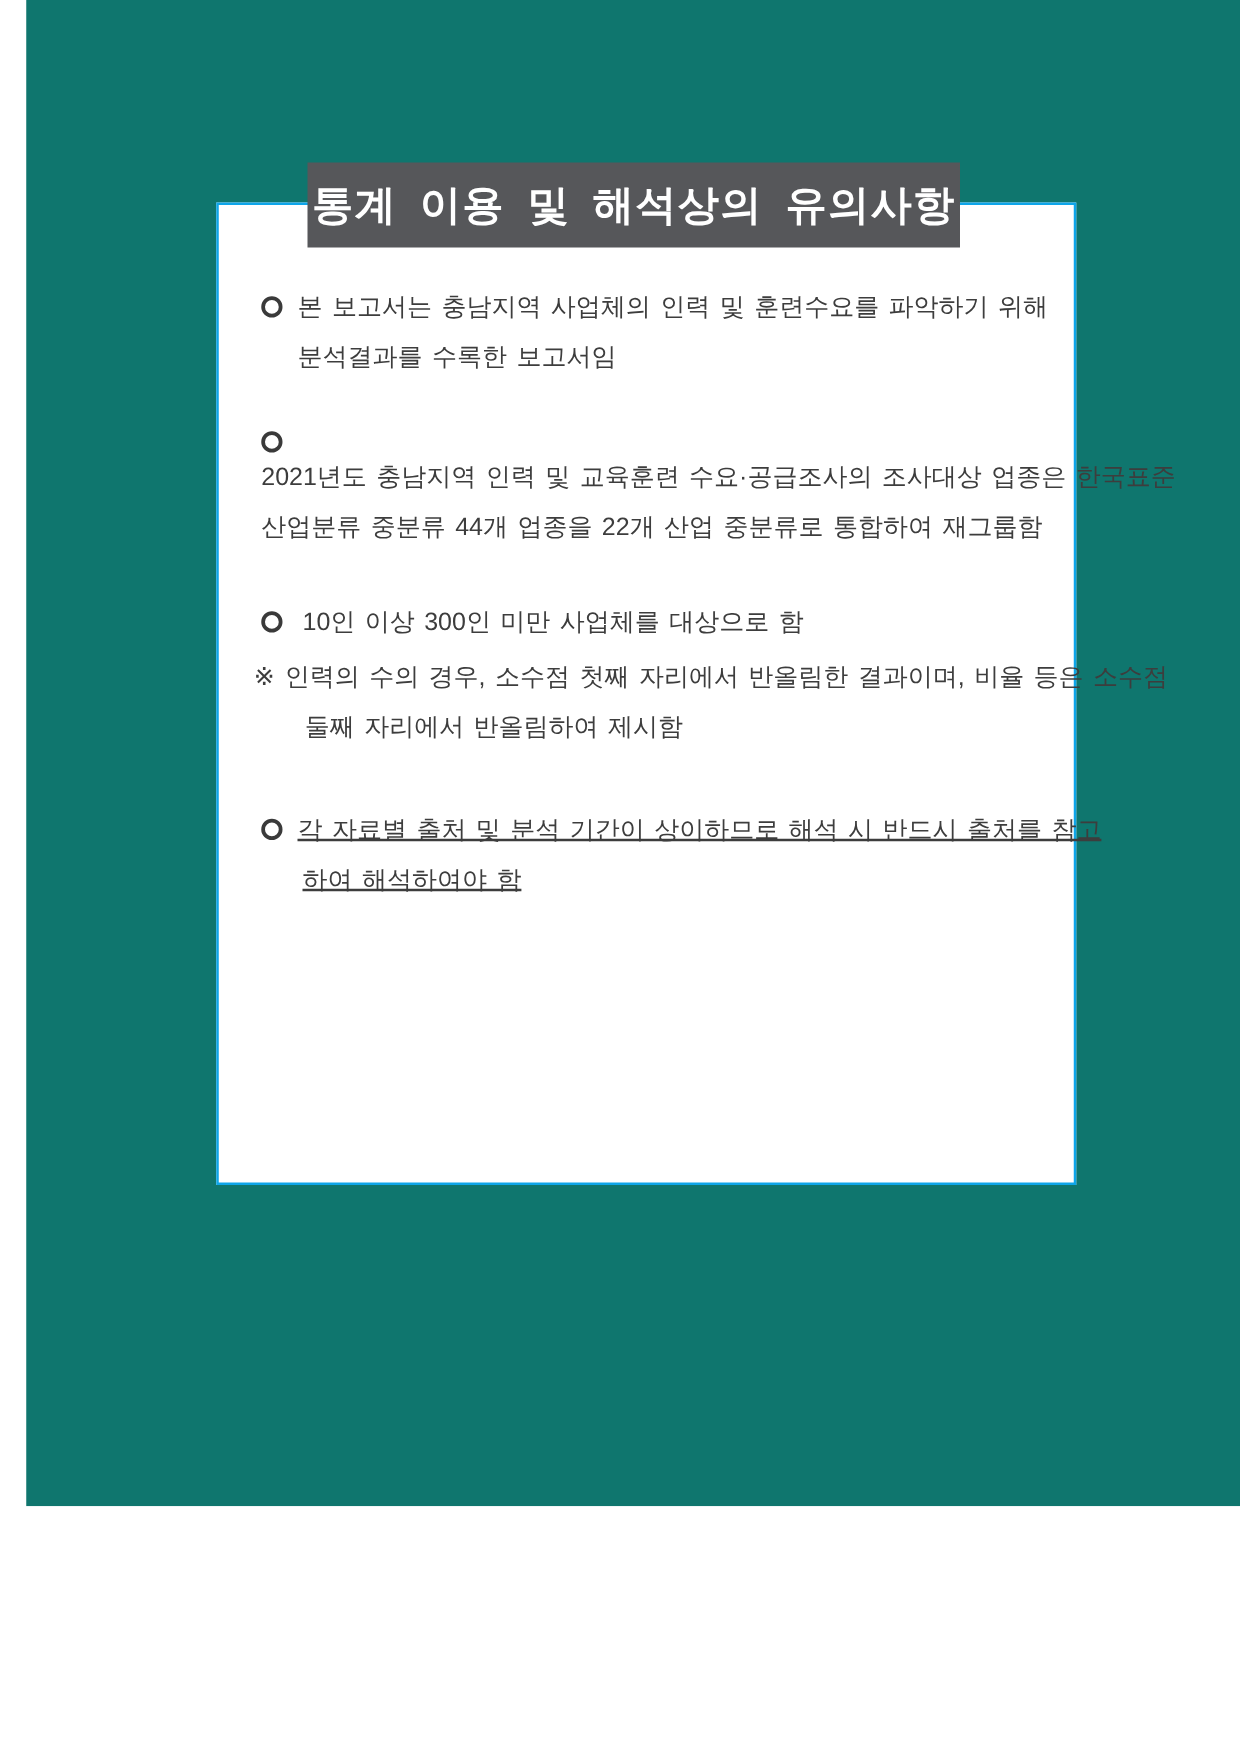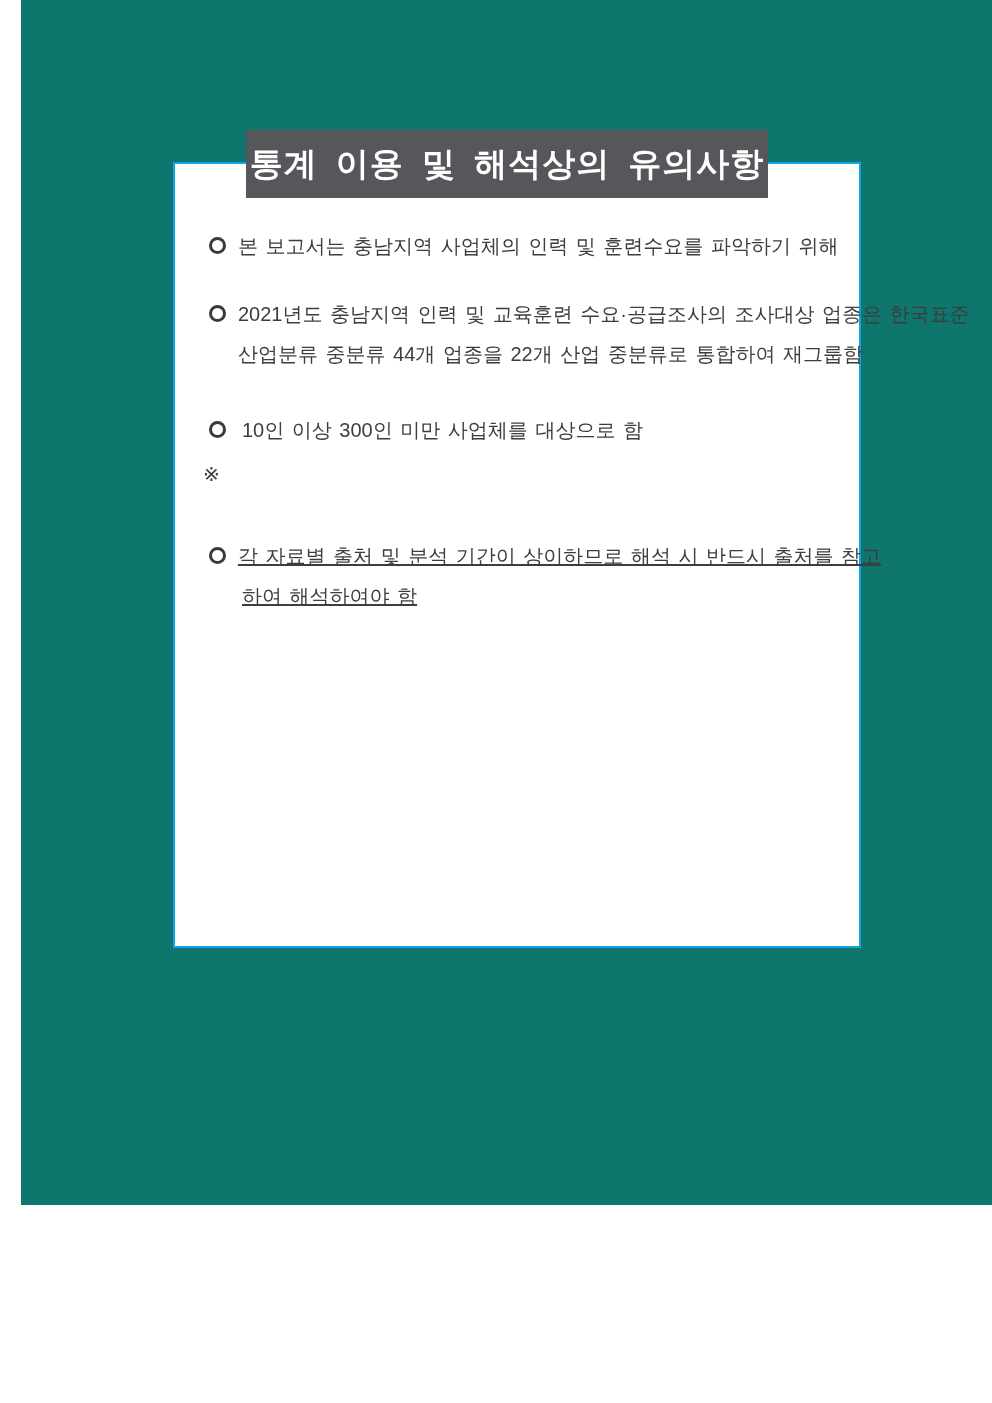--- a/index.html
+++ b/index.html
@@ -48,21 +48,21 @@
     padding: 62px 34px 0 34px;
     color: #3d3d3d;
     font-size: 20px;
     line-height: 40px;
     word-spacing: 2px;
   }
   .bullet-row {
     display: flex;
     align-items: flex-start;
   }
-  .bullet-row.gap-a { margin-top: 28px; }
+  .bullet-row.gap-a { margin-top: 28px; flex-direction: column; }
   .bullet-row.gap-b { margin-top: 36px; }
   .bullet-row.gap-c { margin-top: 34px; }
   .bullet-row.gap-d { margin-top: 42px; text-decoration: underline; }
   .note-row {
     display: flex;
     align-items: flex-start;
     margin-top: 4px;
     margin-left: -6px;
   }
   .ring {
@@ -92,20 +92,21 @@
     <span>통계 이용 및 해석상의 유의사항</span>
   </div>
 
   <div class="frame">
     <div class="content">
 
       <div class="bullet-row">
         <span class="ring"></span>
         <div class="bullet-text">
           <div class="line">본 보고서는 충남지역 사업체의 인력 및 훈련수요를 파악하기 위해</div>
+          <div class="line">분석결과를 수록한 보고서임</div>
         </div>
       </div>
 
       <div class="bullet-row gap-a">
         <span class="ring"></span>
         <div class="bullet-text">
           <div class="line">2021년도 충남지역 인력 및 교육훈련 수요·공급조사의 조사대상 업종은 한국표준</div>
           <div class="line">산업분류 중분류 44개 업종을 22개 산업 중분류로 통합하여 재그룹함</div>
         </div>
       </div>
@@ -114,20 +115,22 @@
         <span class="ring"></span>
         <div class="bullet-text">
           <div class="line indent-1">10인 이상 300인 미만 사업체를 대상으로 함</div>
         </div>
       </div>
 
 
       <div class="note-row">
         <span class="note-marker">※</span>
         <div class="bullet-text">
+          <div class="line">인력의 수의 경우, 소수점 첫째 자리에서 반올림한 결과이며, 비율 등은 소수점</div>
+          <div class="line indent-2">둘째 자리에서 반올림하여 제시함</div>
         </div>
       </div>
 
       <div class="bullet-row gap-d">
         <span class="ring"></span>
         <div class="bullet-text">
           <div class="line">각 자료별 출처 및 분석 기간이 상이하므로 해석 시 반드시 출처를 참고</div>
           <div class="line indent-1">하여 해석하여야 함</div>
         </div>
       </div>

